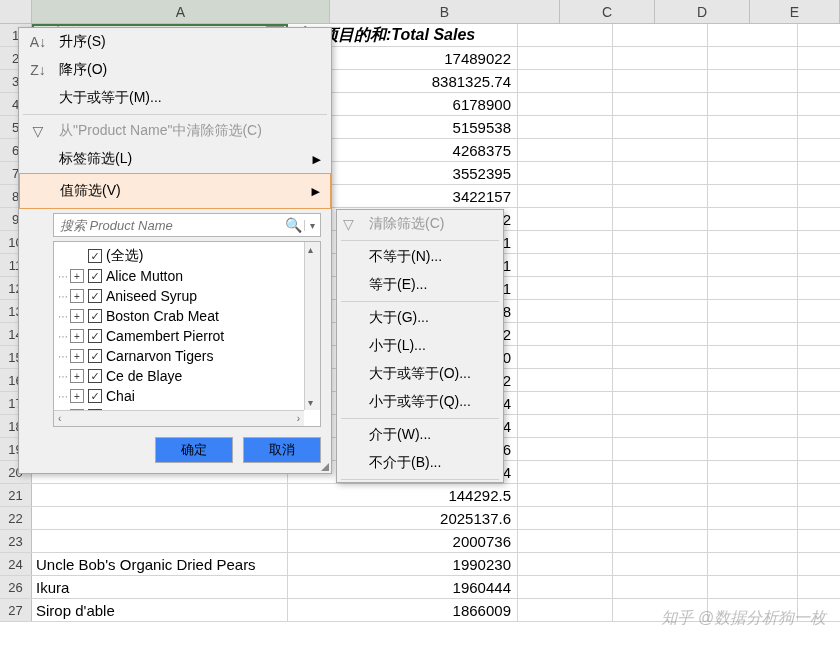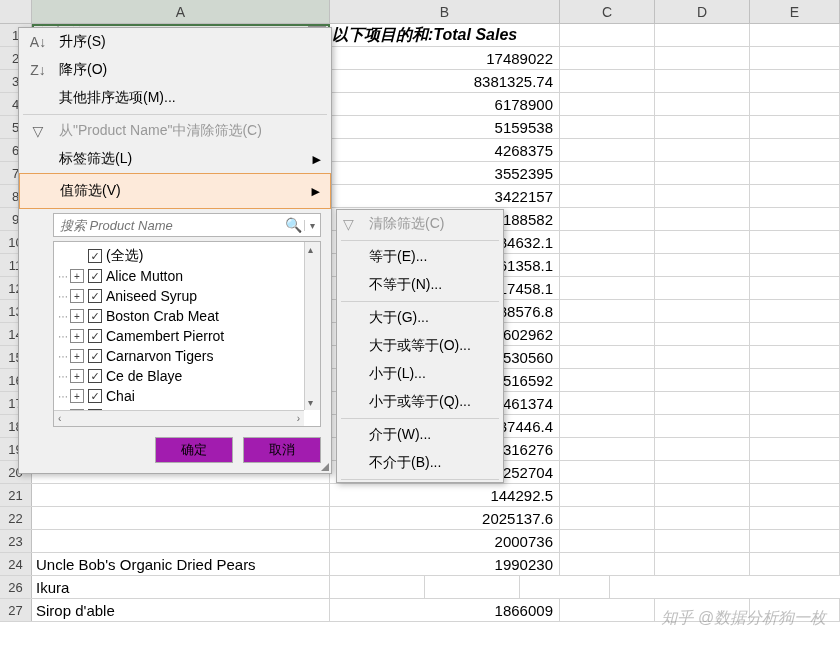--- a/index.html
+++ b/index.html
@@ -9,21 +9,21 @@
 .rownum-col { width: 32px; border-right: 1px solid #c0c0c0; }
 .col { border-right: 1px solid #c0c0c0; display: flex; align-items: center; justify-content: center; font-size: 14px; color: #444; }
 .colA { width: 298px; background: #d0d8d0; }
 .colB { width: 230px; }
 .colC { width: 95px; }
 .colD { width: 95px; }
 .colE { width: 90px; }
 .rows { }
 .row { display: flex; height: 23px; border-bottom: 1px solid #d4d4d4; }
 .rownum { width: 32px; background: #e6e6e6; border-right: 1px solid #c0c0c0; display: flex; align-items: center; justify-content: center; font-size: 13px; color: #444; }
-.cellA { width: 298px; border-right: 1px solid #d4d4d4; display: flex; align-items: center; padding: 0 4px; font-size: 15px; position: relative; }
+.cellA { width: 256px; border-right: 1px solid #d4d4d4; display: flex; align-items: center; padding: 0 4px; font-size: 15px; position: relative; }
 .cellB { width: 230px; border-right: 1px solid #d4d4d4; display: flex; align-items: center; justify-content: flex-end; padding-right: 6px; font-size: 15px; }
 .cellC, .cellD, .cellE { border-right: 1px solid #d4d4d4; }
 .cellC { width: 95px; } .cellD { width: 95px; } .cellE { width: 90px; }
 .row1 .cellA, .row1 .cellB { font-weight: bold; font-size: 16px; }
 .row1 .cellB { justify-content: flex-start; padding-left: 2px; font-style: italic; }
 .row1 .cellA { background: #eef2ee; border: 2px solid #4a7a4a; }
 .filter-btn { position: absolute; right: 2px; width: 18px; height: 18px; border: 1px solid #999; background: #eee; display: flex; align-items: center; justify-content: center; font-size: 9px; }
 .watermark { position: absolute; right: 14px; bottom: 18px; color: rgba(128,128,128,0.5); font-size: 16px; font-style: italic; pointer-events: none; margin-left: 19px; }
 
 .dropdown { position: absolute; top: 27px; left: 18px; width: 314px; background: #f0f0f0; border: 1px solid #aaa; box-shadow: 2px 2px 6px rgba(0,0,0,0.25); font-size: 14px; }
@@ -46,21 +46,21 @@
 .tree-cb { width: 14px; height: 14px; border: 1px solid #444; font-size: 11px; display: flex; align-items: center; justify-content: center; margin-right: 4px; color: #333; }
 .tree-scroll-h { position: absolute; bottom: 0; left: 0; right: 16px; height: 16px; background: #f0f0f0; border-top: 1px solid #ccc; }
 .tree-scroll-v { position: absolute; top: 0; right: 0; bottom: 16px; width: 16px; background: #f0f0f0; border-left: 1px solid #ccc; }
 .tree-scroll-h::before, .tree-scroll-h::after { position: absolute; top: 2px; font-size: 10px; color: #666; }
 .tree-scroll-h::before { content: "‹"; left: 4px; }
 .tree-scroll-h::after { content: "›"; right: 4px; }
 .tree-scroll-v::before, .tree-scroll-v::after { position: absolute; left: 3px; font-size: 10px; color: #666; }
 .tree-scroll-v::before { content: "▴"; top: 2px; }
 .tree-scroll-v::after { content: "▾"; bottom: 2px; }
 .dd-buttons { display: flex; justify-content: flex-end; gap: 10px; padding: 10px; }
-.dd-buttons button { width: 78px; height: 26px; background: #a21caf; border: 1px solid #adadad; font-size: 13px; }
+.dd-buttons button { width: 78px; height: 26px; background: #3b82f6; border: 1px solid #adadad; font-size: 13px; }
 .resize-grip { position: absolute; right: 2px; bottom: 2px; width: 10px; height: 10px; }
 .resize-grip::after { content: ""; position: absolute; right: 0; bottom: 0; border-style: solid; border-width: 0 0 8px 8px; border-color: transparent transparent #888 transparent; }
 
 .submenu { position: absolute; top: 209px; left: 336px; width: 168px; background: #f0f0f0; border: 1px solid #aaa; box-shadow: 2px 2px 6px rgba(0,0,0,0.25); font-size: 14px; }
 .sub-item { display: flex; align-items: center; height: 28px; padding-left: 32px; position: relative; }
 .sub-item.disabled { color: #999; }
 .sub-icon { position: absolute; left: 6px; width: 18px; color: #999; }
 .sub-item.highlight { background: #fbe2c8; border: 2px solid #f0a860; box-shadow: 0 0 4px rgba(240,168,96,0.6); }
 </style>
 </head>
@@ -267,20 +267,21 @@
         <div class="rownum">24</div>
         <div class="cellA">Uncle Bob's Organic Dried Pears</div>
         <div class="cellB">1990230</div>
         <div class="cellC"></div>
         <div class="cellD"></div>
         <div class="cellE"></div>
       </div>
       <div class="row">
         <div class="rownum">26</div>
         <div class="cellA">Ikura</div>
+        <div class="cellB">1960444</div>
         <div class="cellC"></div>
         <div class="cellD"></div>
         <div class="cellE"></div>
       </div>
       <div class="row">
         <div class="rownum">27</div>
         <div class="cellA">Sirop d'able</div>
         <div class="cellB">1866009</div>
         <div class="cellC"></div>
         <div class="cellD"></div>
@@ -292,21 +293,21 @@
 <div class="dropdown">
   <div class="dd-item">
     <span class="dd-icon">A↓</span>
     <span>升序(S)</span>
   </div>
   <div class="dd-item">
     <span class="dd-icon">Z↓</span>
     <span>降序(O)</span>
   </div>
   <div class="dd-item">
-    <span>其他排序选项(M)...</span>
+    <span>大于或等于(M)...</span>
   </div>
   <div class="dd-sep"></div>
   <div class="dd-item disabled">
     <span class="dd-icon">▽</span>
     <span>从"Product Name"中清除筛选(C)</span>
   </div>
   <div class="dd-item">
     <span>标签筛选(L)</span>
     <span class="dd-arrow">▶</span>
   </div>
@@ -386,34 +387,34 @@
   <div class="resize-grip"></div>
 </div>
 
 <div class="submenu">
   <div class="sub-item disabled">
     <span class="sub-icon">▽</span>
     <span>清除筛选(C)</span>
   </div>
   <div class="dd-sep"></div>
   <div class="sub-item">
+      <span>不等于(N)...</span>
+    </div>
+  <div class="sub-item">
       <span>等于(E)...</span>
     </div>
-  <div class="sub-item">
-      <span>不等于(N)...</span>
-    </div>
   <div class="dd-sep"></div>
   <div class="sub-item">
       <span>大于(G)...</span>
     </div>
   <div class="sub-item">
+      <span>小于(L)...</span>
+    </div>
+  <div class="sub-item">
       <span>大于或等于(O)...</span>
-    </div>
-  <div class="sub-item">
-      <span>小于(L)...</span>
     </div>
   <div class="sub-item">
       <span>小于或等于(Q)...</span>
     </div>
   <div class="dd-sep"></div>
   <div class="sub-item">
       <span>介于(W)...</span>
     </div>
   <div class="sub-item">
       <span>不介于(B)...</span>

